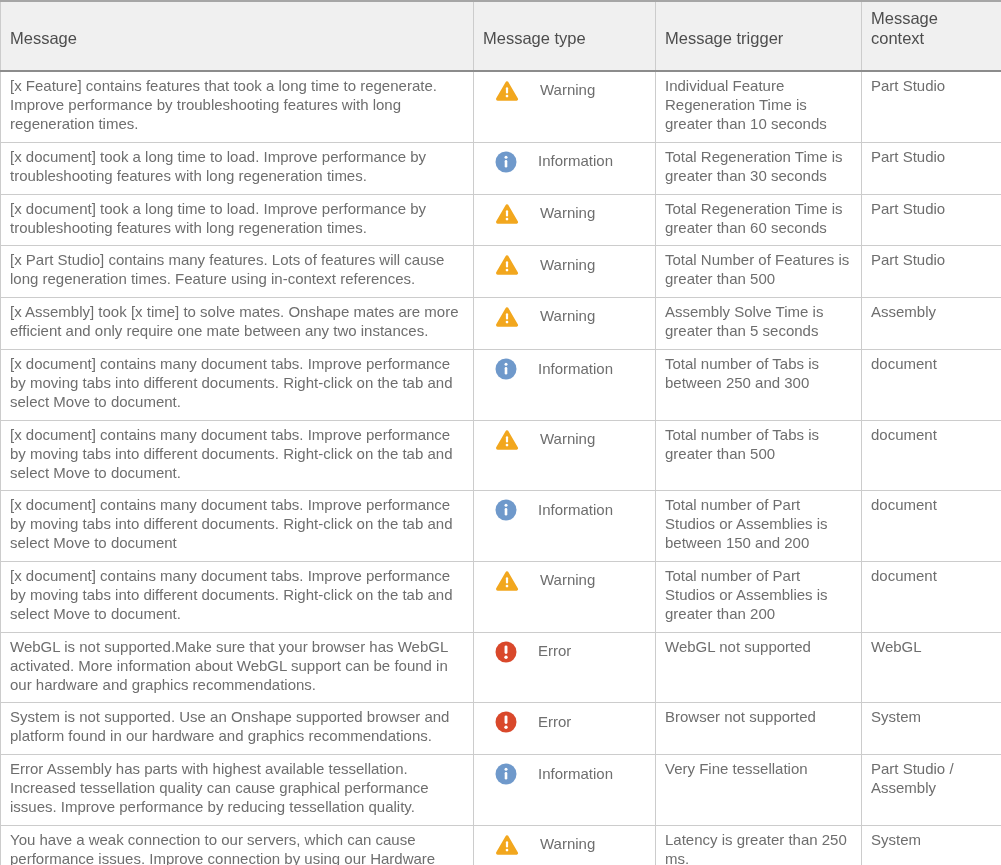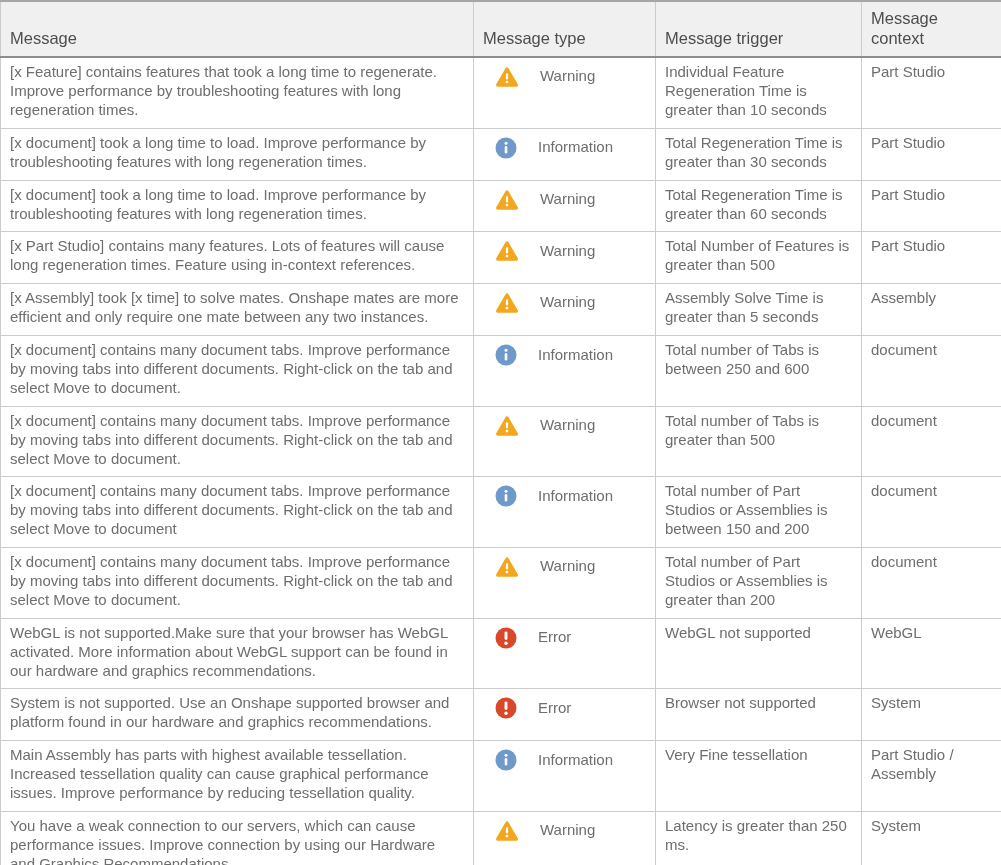--- a/index.html
+++ b/index.html
@@ -19,21 +19,21 @@
   col.c-trigger { width: 206px; }
   col.c-context { width: 140px; }
 
   .msg-table th {
     background: var(--header-bg);
     color: var(--header-text);
     font-size: 16.5px;
     font-weight: 400;
     text-align: left;
     vertical-align: bottom;
-    padding: 6px 10px 8px 9px;
+    padding: 6px 10px 22px 9px;
     border-top: 2px solid var(--header-top-border);
     border-bottom: 2px solid var(--header-bottom-border);
     border-left: 1px solid var(--border);
     border-right: 1px solid var(--border);
     line-height: 1.22;
   }
   .msg-table td {
     vertical-align: top;
     color: var(--body-text);
     font-size: 15px;
@@ -201,21 +201,21 @@
   <svg width="22" height="22" viewBox="0 0 22 22" aria-hidden="true">
     <circle cx="11" cy="11" r="10.5" fill="currentColor"></circle>
     <circle cx="11" cy="6.2" r="1.5" fill="#ffffff"></circle>
     <rect x="9.7" y="9" width="2.6" height="7.6" rx="1.3" fill="#ffffff"></rect>
   </svg>
 </span>
         <span class="type-label">Information</span>
       </span>
     </td>
     <td class="trigger-cell">
-      <p>Total number of Tabs is between 250 and 600</p>
+      <p>Total number of Tabs is between 250 and 300</p>
     </td>
     <td class="context-cell">
       <p>document</p>
     </td>
   </tr>
 
   <tr>
     <td class="message-cell">
           <p>[x document] contains many document tabs. Improve performance by moving tabs into different documents. Right-click on the tab and select Move to document.</p>
         </td>
@@ -330,21 +330,21 @@
     <td class="trigger-cell">
       <p>Browser not supported</p>
     </td>
     <td class="context-cell">
       <p>System</p>
     </td>
   </tr>
 
   <tr>
     <td class="message-cell">
-          <p>Main Assembly has parts with highest available tessellation. Increased tessellation quality can cause graphical performance issues. Improve performance by reducing tessellation quality.</p>
+          <p>Error Assembly has parts with highest available tessellation. Increased tessellation quality can cause graphical performance issues. Improve performance by reducing tessellation quality.</p>
         </td>
     <td class="type-cell">
       <span class="type-wrap">
         <span class="icon information-icon">
   <svg width="22" height="22" viewBox="0 0 22 22" aria-hidden="true">
     <circle cx="11" cy="11" r="10.5" fill="currentColor"></circle>
     <circle cx="11" cy="6.2" r="1.5" fill="#ffffff"></circle>
     <rect x="9.7" y="9" width="2.6" height="7.6" rx="1.3" fill="#ffffff"></rect>
   </svg>
 </span>

